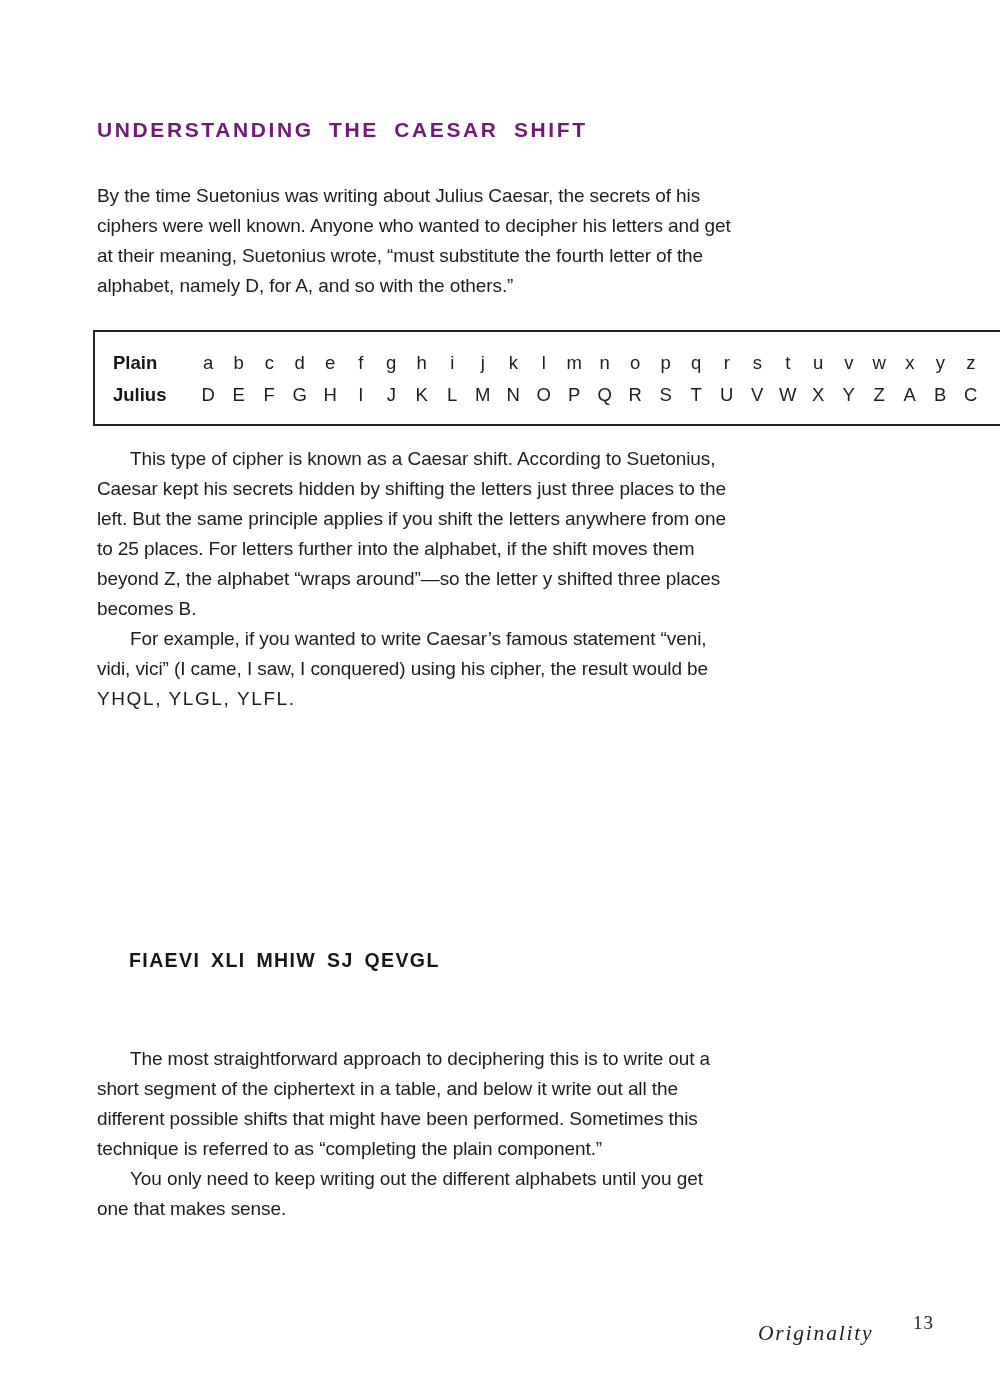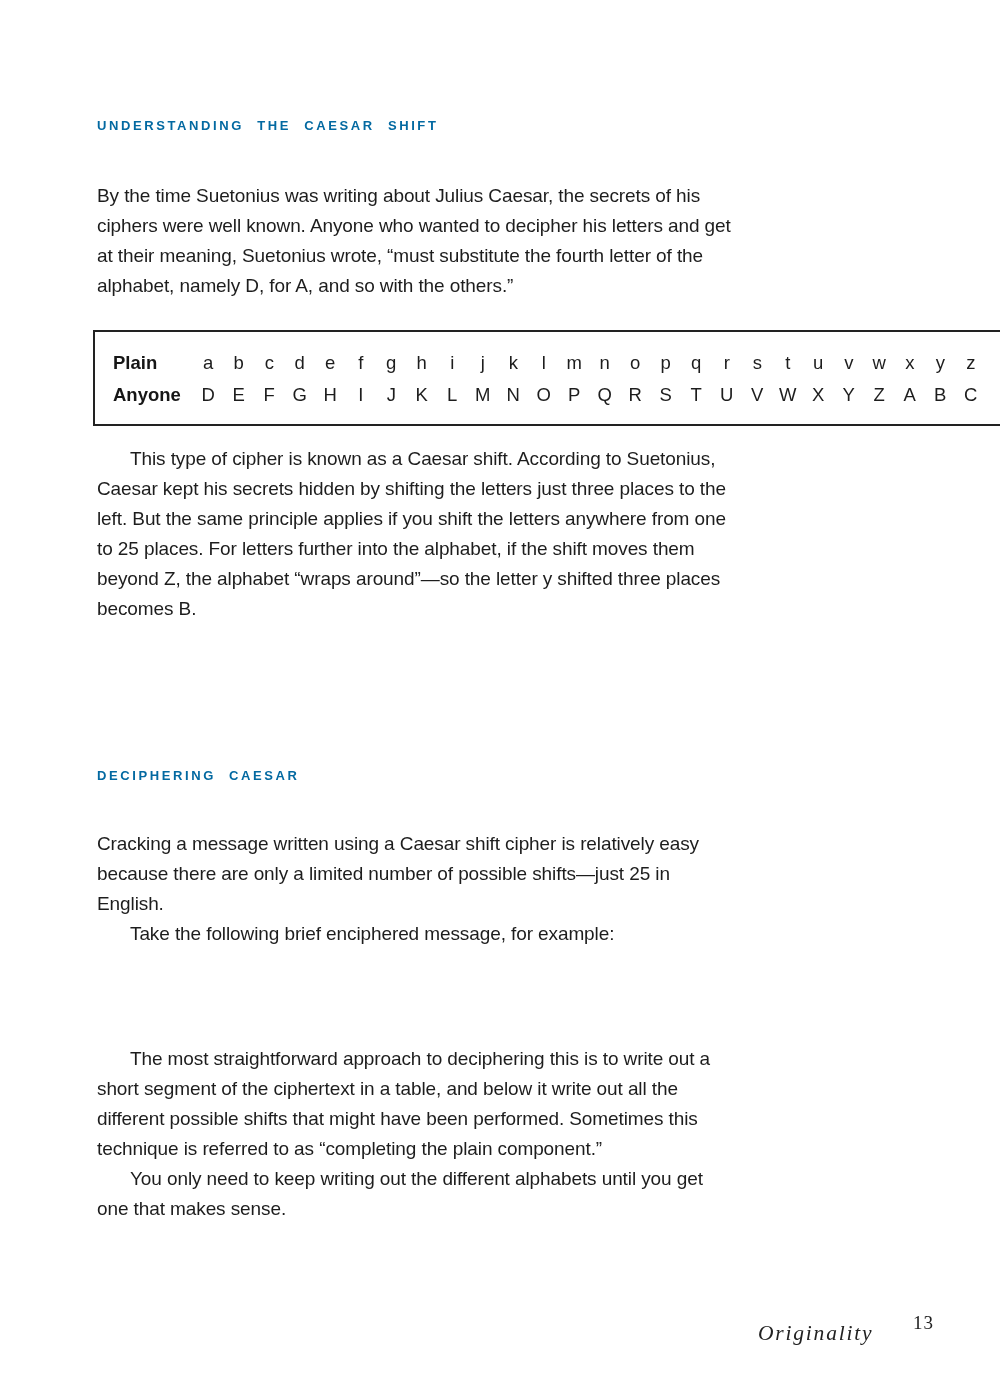--- a/index.html
+++ b/index.html
@@ -9,24 +9,24 @@
     height: 1374px;
     background: #ffffff;
     font-family: "Liberation Sans", sans-serif;
     color: #1b1b1b;
     overflow: hidden;
   }
   .heading {
     position: absolute;
     left: 97px;
     font-weight: bold;
-    font-size: 13px;
+    font-size: 21px;
     letter-spacing: 2.6px;
     word-spacing: 7px;
-    color: #0369a1;
+    color: #701a75;
   }
   #heading-understanding { top: 118px; }
   #heading-deciphering  { top: 768px; }
 
   .bodycol {
     position: absolute;
     left: 97px;
     width: 640px;
     font-size: 19px;
     line-height: 30px;
@@ -142,21 +142,21 @@
           <span>t</span>
           <span>u</span>
           <span>v</span>
           <span>w</span>
           <span>x</span>
           <span>y</span>
           <span>z</span>
         </span>
     </div>
     <div class="trow">
-      <span class="tlabel">Anyone</span>
+      <span class="tlabel">Julius</span>
       <span class="letters">
           <span>D</span>
           <span>E</span>
           <span>F</span>
           <span>G</span>
           <span>H</span>
           <span>I</span>
           <span>J</span>
           <span>K</span>
           <span>L</span>
@@ -176,29 +176,26 @@
           <span>Z</span>
           <span>A</span>
           <span>B</span>
           <span>C</span>
         </span>
     </div>
   </div>
 
   <div class="bodycol" id="sec1-body">
     <p class="indented"><span>This type of cipher is known as a </span><span class="b">Caesar shift</span><span>. According to Suetonius, Caesar kept his secrets hidden by shifting the letters just three places to the left. But the same principle applies if you shift the letters anywhere from one to 25 places. For letters further into the alphabet, if the shift moves them beyond Z, the alphabet “wraps around”—so the letter y shifted three places becomes B.</span></p>
-  </div>
-
-  <div class="heading" id="heading-deciphering">DECIPHERING CAESAR</div>
-
-  <div class="bodycol" id="sec2-body-a">
-    <p>Cracking a message written using a Caesar shift cipher is relatively easy because there are only a limited number of possible shifts—just 25 in English.</p>
-    <p class="indented">Take the following brief enciphered message, for example:</p>
-  </div>
-
+    <p class="indented"><span>For example, if you wanted to write Caesar’s famous statement “veni, vidi, vici” (I came, I saw, I conquered) using his cipher, the result would be </span><span class="spaced-cipher">YHQL, YLGL, YLFL.</span></p>
+  </div>
+
+
+
+  <div class="cipher-message">FIAEVI XLI MHIW SJ QEVGL</div>
 
   <div class="bodycol" id="sec2-body-b">
     <p class="indented">The most straightforward approach to deciphering this is to write out a short segment of the ciphertext in a table, and below it write out all the different possible shifts that might have been performed. Sometimes this technique is referred to as “completing the plain component.”</p>
     <p class="indented">You only need to keep writing out the different alphabets until you get one that makes sense.</p>
   </div>
 
   <div class="running-head">Originality</div>
   <div class="page-number">13</div>
 
 </div>

